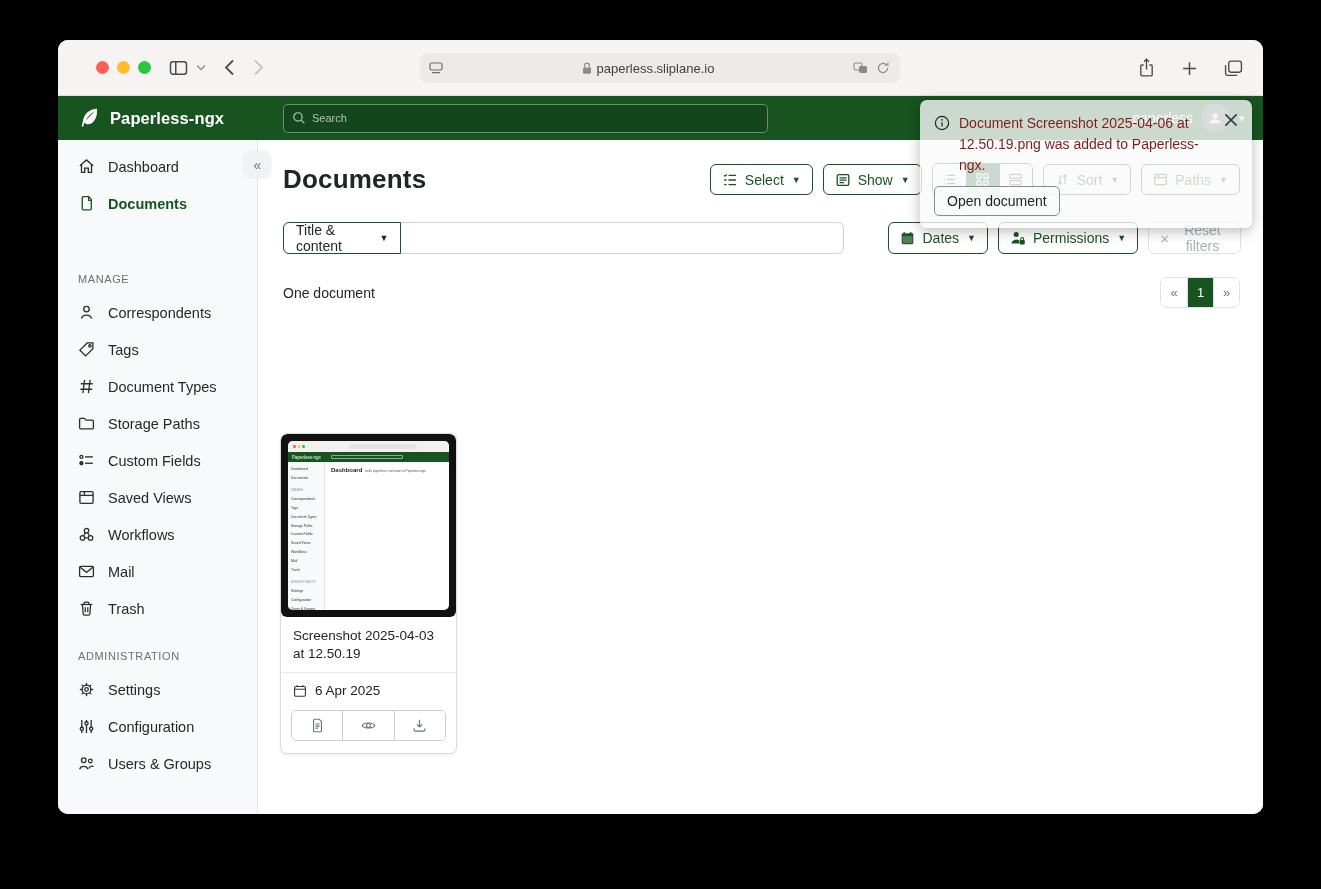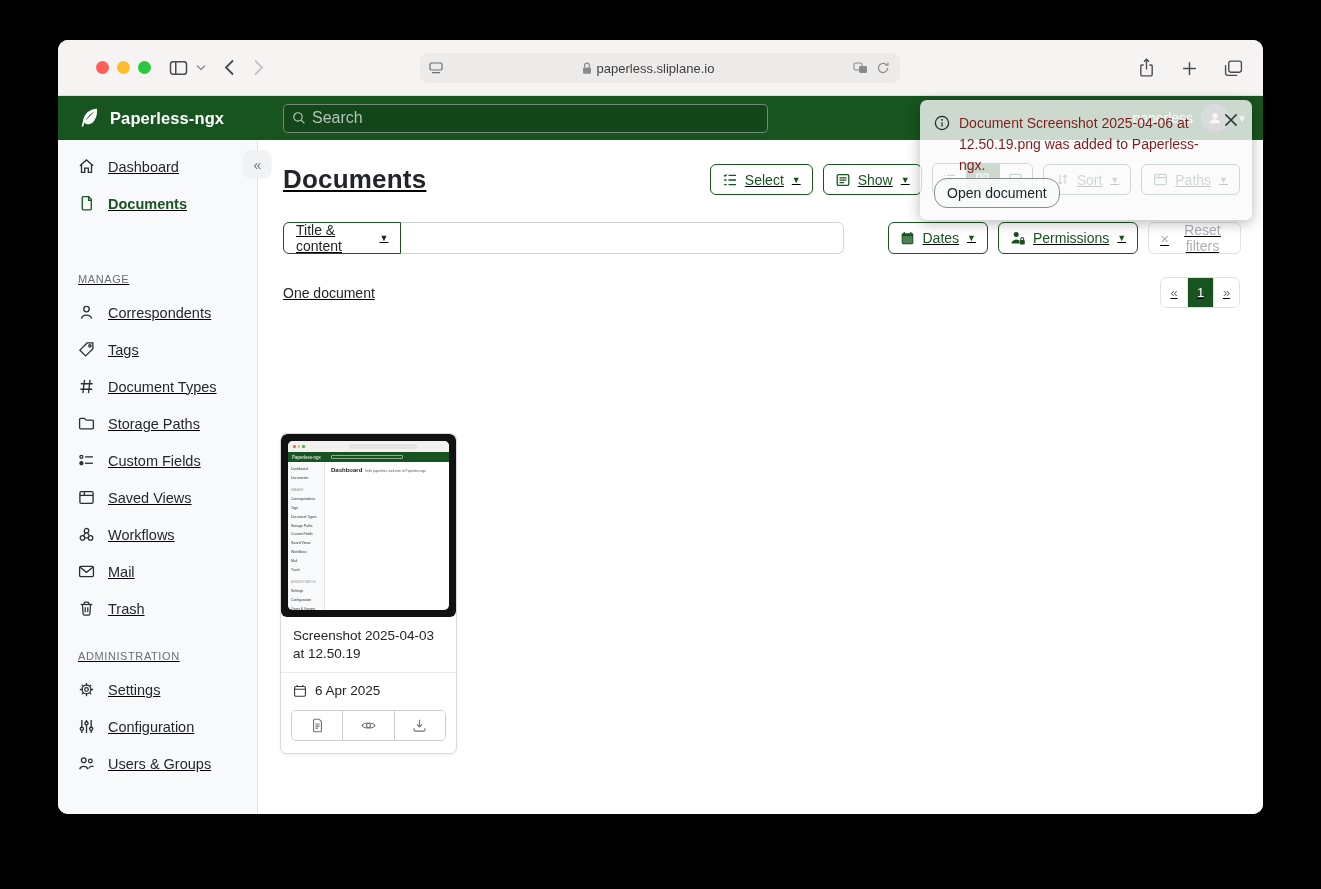--- a/index.html
+++ b/index.html
@@ -21,30 +21,30 @@
   .url-center { flex:1; display:flex; align-items:center; justify-content:center; gap:5px; color:#3f3f41; }
   .url-lock { color:#8b8b8d; }
   .url-right { display:flex; align-items:center; gap:8px; margin-right:10px; color:#8b8b8d; }
   .bar-right { position:absolute; right:20px; top:0; height:56px; display:flex; align-items:center; gap:26px; color:#4a4a4c; }
 
   
   .app-header { position:relative; height:44px; background:#17541f; display:flex; align-items:center; }
   .brand { display:flex; align-items:center; gap:10px; margin-left:20px; width:205px; }
   .brand-name { color:#fff; font-size:16.5px; font-weight:700; letter-spacing:.1px; }
   .searchbox { position:relative; width:485px; height:29px; background:rgba(0,0,0,.16); border:1px solid rgba(255,255,255,.38); border-radius:5px; display:flex; align-items:center; }
-  .searchbox input { background:transparent; border:none; outline:none; color:#fca5a5; font-size:16px; width:100%; padding-left:6px; font-family:inherit; }
+  .searchbox input { background:transparent; border:none; outline:none; color:#fca5a5; font-size:11px; width:100%; padding-left:6px; font-family:inherit; }
   .searchbox input::placeholder { color:#b4c4b6; }
   .search-ic { color:#b4c4b6; margin-left:8px; }
   .user-area { position:absolute; right:16px; top:0; height:44px; display:flex; align-items:center; gap:8px; }
   .user-name { color:#fff; font-size:14px; }
   .avatar { width:28px; height:28px; border-radius:50%; background:#5a6268; color:#e9ecef; display:flex; align-items:center; justify-content:center; }
   .user-caret { color:#d3ddd4; font-size:10px; }
 
   
-  .app-body { position:relative; display:flex; height:674px;text-decoration:underline; }
+  .app-body { position:relative; display:flex; height:674px; }
   .sidebar { width:200px; background:#f8f9fa; border-right:1px solid #e2e4e6; padding-top:8px; overflow:hidden; }
   .side-item { height:37px; display:flex; align-items:center; gap:13px; padding-left:20px; font-size:14.5px; color:#24282c; cursor:pointer; }
   .side-item svg { color:#2b2f33; flex:none; }
   .side-item.active { color:#17541f; font-weight:700; }
   .side-item.active svg { color:#17541f; }
   .side-gap { height:51px; }
   .side-label { padding:0 0 9px 20px; font-size:11px; letter-spacing:.6px; color:#6b7075; font-weight:400; }
   .side-gap2 { height:23px; }
   .collapse-btn { position:absolute; left:186px; top:11px; width:27px; height:27px; border:none; background:#f0f2f4; border-radius:7px; color:#6c757d; font-size:14px; cursor:pointer; z-index:5; box-shadow:0 0 0 1px rgba(0,0,0,.03); }
 
@@ -102,21 +102,21 @@
   .action-group { display:flex; border:1px solid #c9ced3; border-radius:5px; overflow:hidden; }
   .action-btn { flex:1; height:29px; display:flex; align-items:center; justify-content:center; background:#fff; border:none; color:#6c757d; cursor:pointer; }
   .action-btn + .action-btn { border-left:1px solid #c9ced3; }
 
   
   .toast { position:absolute; right:11px; top:60px; width:332px; min-height:100px; background:rgba(250,250,250,.80); border-radius:7px; box-shadow:0 3px 14px rgba(0,0,0,.28); z-index:20; padding:13px 14px 12px 14px; }
   .toast-head { display:flex; gap:9px; padding-right:26px; }
   .toast-info { color:#212529; flex:none; margin-top:2px; }
   .toast-msg { font-size:14px; line-height:1.5; color:#7f1d1d; }
   .toast-close { position:absolute; right:10px; top:10px; width:20px; height:20px; border:none; background:transparent; color:#343a40; cursor:pointer; padding:0; }
-  .toast-btn { margin-top:2px; height:30px; padding:0 12px; background:rgba(248,249,250,.9); border:1px solid #878d93; border-radius:13px; font-size:14px; color:#212529; cursor:pointer; font-family:inherit; }
+  .toast-btn { margin-top:10px; height:30px; padding:0 12px; background:rgba(248,249,250,.9); border:1px solid #878d93; border-radius:5px; font-size:14px; color:#212529; cursor:pointer; font-family:inherit; }
 </style>
 </head>
 <body>
 
 <div class="window">
 
   <div class="browser-bar">
     <div class="traffic">
       <span class="light l-red"></span>
       <span class="light l-yellow"></span>

